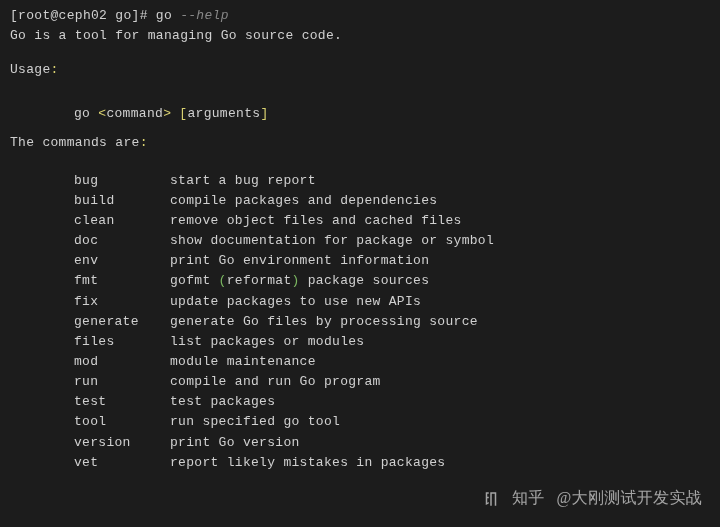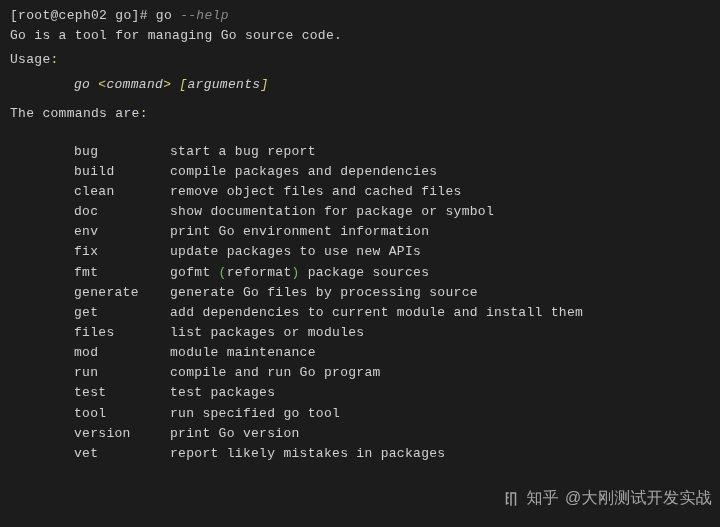--- a/index.html
+++ b/index.html
@@ -17,39 +17,39 @@
       overflow: hidden;
     }
     .prompt-line { white-space: pre; }
     .bracket { color: #d0d0d0; }
     .user-host { color: #d0d0d0; }
     .path { color: #d0d0d0; }
     .hash { color: #d0d0d0; }
     .cmd { color: #d0d0d0; }
     .flag { color: #888; font-style: italic; }
     .yellow { color: #d8d070; }
-    .usage-line { white-space: pre; margin-top: 4px; }
-    .syntax-line { white-space: pre; margin-top: 5px; padding-left: 64px; font-style: italic; }
+    .usage-line { white-space: pre; margin-top: 14px; }
+    .syntax-line { white-space: pre; margin-top: 24px; padding-left: 64px; }
     .syntax-line .cmdname { color: #d0d0d0; }
     .commands-header { white-space: pre; margin-top: 8px; }
     .commands-list { margin-top: 18px; }
     .cmd-row { white-space: pre; padding-left: 64px; }
     .cmd-name { display: inline-block; width: 96px; color: #d0d0d0; }
     .cmd-desc { color: #d0d0d0; }
     .paren { color: #7bb661; }
     .watermark {
       position: absolute;
       bottom: 16px;
-      right: 8px;
+      right: 18px;
       color: rgba(255,255,255,0.6);
-      font-family: Liberation Sans, sans-serif;
+      font-family: Liberation Serif, serif;
       font-size: 16px;
       display: flex;
       align-items: center;
-      gap: 6px;
+      gap: 12px;
       pointer-events: none;
     }
     .watermark-icon {
       width: 18px;
       height: 18px;
       fill: rgba(255,255,255,0.6);
     }
   </style>
 </head>
 <body>
@@ -63,24 +63,23 @@
 <div class="syntax-line"><span class="cmdname">go </span><span class="yellow">&lt;</span><span>command</span><span class="yellow">&gt;</span><span> </span><span class="yellow">[</span><span>arguments</span><span class="yellow">]</span></div>
 
 <div class="commands-header"><span>The commands are</span><span class="yellow">:</span></div>
 
 <div class="commands-list" id="commands-list">
     <div class="cmd-row"><span class="cmd-name">bug</span><span class="cmd-desc">start a bug report</span></div>
     <div class="cmd-row"><span class="cmd-name">build</span><span class="cmd-desc">compile packages and dependencies</span></div>
     <div class="cmd-row"><span class="cmd-name">clean</span><span class="cmd-desc">remove object files and cached files</span></div>
     <div class="cmd-row"><span class="cmd-name">doc</span><span class="cmd-desc">show documentation for package or symbol</span></div>
     <div class="cmd-row"><span class="cmd-name">env</span><span class="cmd-desc">print Go environment information</span></div>
+    <div class="cmd-row"><span class="cmd-name">fmt</span><span class="cmd-desc">gofmt </span><span class="paren">(</span><span class="cmd-desc">reformat</span><span class="paren">)</span><span class="cmd-desc"> package sources</span></div>
     <div class="cmd-row"><span class="cmd-name">fix</span><span class="cmd-desc">update packages to use new APIs</span></div>
-    <div class="cmd-row"><span class="cmd-name">fmt</span><span class="cmd-desc">gofmt </span><span class="paren">(</span><span class="cmd-desc">reformat</span><span class="paren">)</span><span class="cmd-desc"> package sources</span></div>
     <div class="cmd-row"><span class="cmd-name">generate</span><span class="cmd-desc">generate Go files by processing source</span></div>
-    <div class="cmd-row"><span class="cmd-name">get</span><span class="cmd-desc">add dependencies to current module and install them</span></div>
     <div class="cmd-row"><span class="cmd-name">files</span><span class="cmd-desc">list packages or modules</span></div>
     <div class="cmd-row"><span class="cmd-name">mod</span><span class="cmd-desc">module maintenance</span></div>
     <div class="cmd-row"><span class="cmd-name">run</span><span class="cmd-desc">compile and run Go program</span></div>
     <div class="cmd-row"><span class="cmd-name">test</span><span class="cmd-desc">test packages</span></div>
     <div class="cmd-row"><span class="cmd-name">tool</span><span class="cmd-desc">run specified go tool</span></div>
     <div class="cmd-row"><span class="cmd-name">version</span><span class="cmd-desc">print Go version</span></div>
     <div class="cmd-row"><span class="cmd-name">vet</span><span class="cmd-desc">report likely mistakes in packages</span></div>
   </div>
 
 <div class="watermark">

